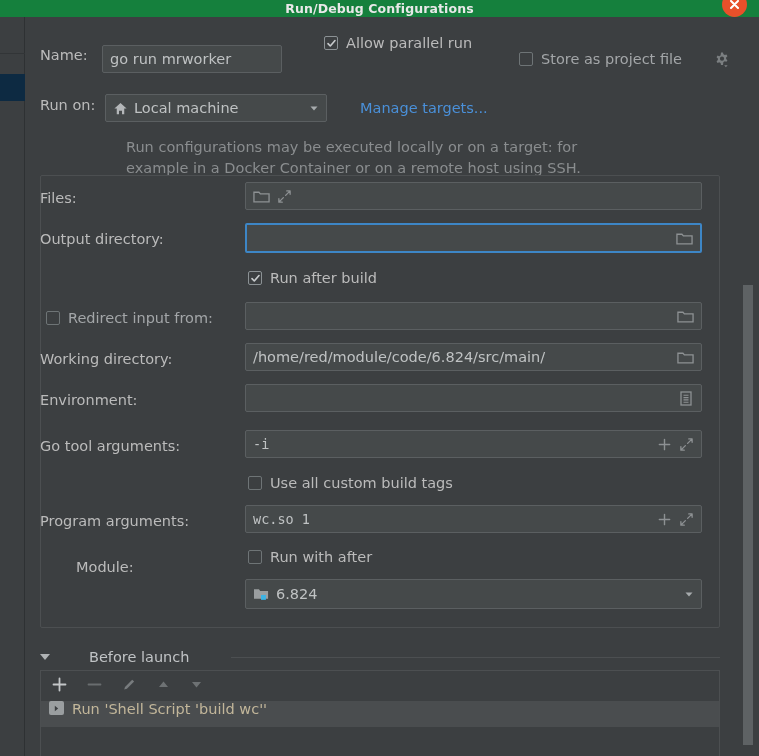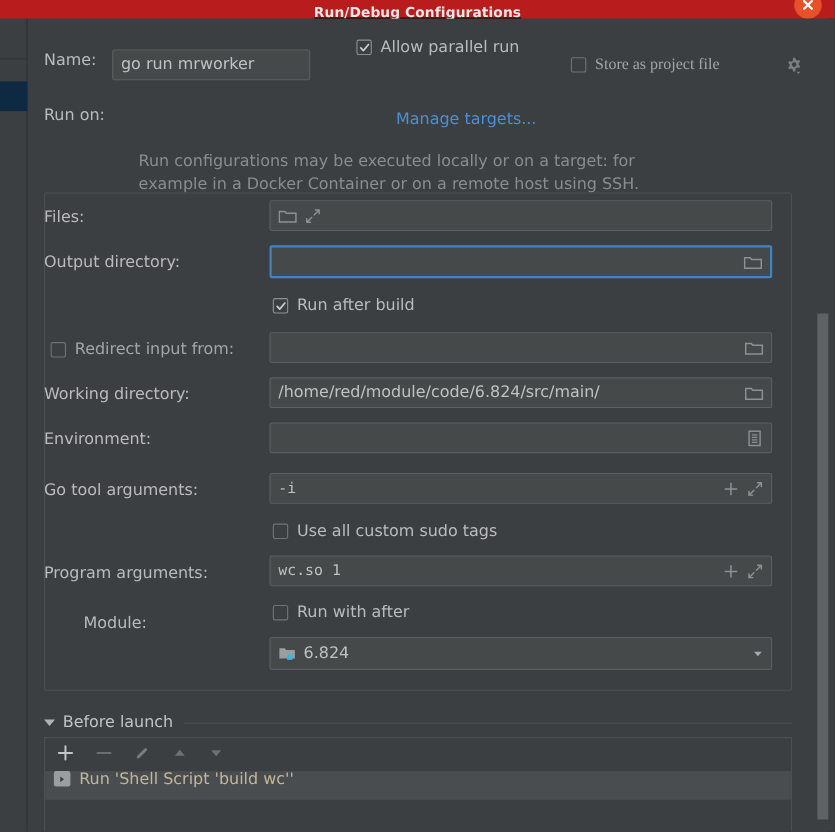--- a/index.html
+++ b/index.html
@@ -8,22 +8,22 @@
     width: 759px; height: 756px;
     overflow: hidden;
     background: #3c3f41;
     font-family: "DejaVu Sans", "Liberation Sans", sans-serif;
   }
   body { position: relative; }
 
   
   .titlebar {
     position: absolute; left: 0; top: 0; width: 759px; height: 17px;
-    background: #b91c1c;
-    display: flex; align-items: flex-end; justify-content: center; text-decoration: underline;
+    background: #15803d;
+    display: flex; align-items: center; justify-content: center;
   }
   .titlebar .title {
     color: #e8e8e8; font-size: 12.5px; font-weight: bold;
     letter-spacing: .1px; line-height: 1; margin-top: 1px;
   }
   .close-btn {
     position: absolute; right: 12px; top: -8px;
     width: 25px; height: 25px; border-radius: 50%;
     background: #e8502a;
     display: flex; align-items: center; justify-content: center;
@@ -116,21 +116,21 @@
   }
 
   
   .groupbox {
     position: absolute;
     border: 1px solid #4c4f51;
     border-radius: 2px;
   }
 
   
-  .bl-header { position: absolute; display: flex; align-items: center; width: 100%; }
+  .bl-header { position: absolute; display: flex; align-items: center; width: 100%; gap: 32px; }
   .bl-arrow { width: 0; height: 0; border-left: 5px solid transparent; border-right: 5px solid transparent;
               border-top: 6px solid #b0b3b5; margin-right: 7px; }
   .bl-title { color: #c0c3c5; font-size: 14.5px; white-space: nowrap; }
   .bl-line { flex: 1 1 auto; height: 1px; background: #4c4f51; margin-left: 10px; }
 
   .bl-panel {
     position: absolute; border: 1px solid #4c4f51; background: #3c3f41;
   }
   .bl-toolbar { height: 30px; display: flex; align-items: center; padding-left: 10px; gap: 18px; }
   .bl-item {
@@ -187,38 +187,47 @@
 
   <div class="row" style="left:298px; top:12px; height:28px;">
     <span class="cbox checked">
       <svg width="11" height="11" viewBox="0 0 11 11">
         <path d="M2 5.6 L4.3 8 L9 2.5" stroke="#c8cbcd" stroke-width="1.6" fill="none" stroke-linecap="round" stroke-linejoin="round"></path>
       </svg>
     </span>
     <span class="cb-label">Allow parallel run</span>
   </div>
 
-  <div class="row" style="left:493px; top:28px; height:28px;font-family:Liberation Serif, serif;">
+  <div class="row" style="left:493px; top:28px; height:28px;">
     <span class="cbox"></span>
     <span class="cb-label dim">Store as project file</span>
   </div>
 
   <div style="position:absolute; left:687px; top:34px;">
     <svg width="18" height="18" viewBox="0 0 18 18">
       <g fill="#7b7f81">
         <path d="M8 1.5 h2 l.4 1.8 a4.6 4.6 0 0 1 1.3 .75 l1.75-.6 1 1.73 -1.35 1.23 a4.6 4.6 0 0 1 0 1.5 l1.35 1.23 -1 1.73 -1.75-.6 a4.6 4.6 0 0 1 -1.3 .75 L10 13.9 H8 l-.4-1.8 a4.6 4.6 0 0 1 -1.3-.75 l-1.75 .6 -1-1.73 1.35-1.23 a4.6 4.6 0 0 1 0-1.5 L3.55 6.26 l1-1.73 1.75 .6 a4.6 4.6 0 0 1 1.3-.75 z"></path>
       </g>
       <circle cx="9" cy="7.7" r="2.1" fill="#3c3f41"></circle>
       <path d="M11.2 14.2 L14.6 14.2 L12.9 16.2 Z" fill="#7b7f81"></path>
     </svg>
   </div>
 
   <div class="row" style="left:14px; top:80px;">
     <span class="lbl">Run on:</span>
   </div>
+  <div class="combo" style="position:absolute; left:79px; top:77px; width:222px;">
+    <svg width="15" height="15" viewBox="0 0 16 16" style="flex:none;margin-right:6px;">
+      <path d="M8 2 L14.5 8 H12 V14 H9.6 V10.4 H6.4 V14 H4 V8 H1.5 Z" fill="#b4b7b9"></path>
+    </svg>
+    <span class="ctext">Local machine</span>
+    <svg width="12" height="12" viewBox="0 0 12 12">
+      <path d="M2.5 4.5 L6 8.5 L9.5 4.5 Z" fill="#a7abad"></path>
+    </svg>
+  </div>
   <div style="position:absolute; left:334px; top:81px;">
     <span class="link">Manage targets...</span>
   </div>
 
   <div class="hint" style="left:100px; top:120px;">
     <div>Run configurations may be executed locally or on a target: for</div>
     <div>example in a Docker Container or on a remote host using SSH.</div>
   </div>
 
   <div class="groupbox" style="left:14px; top:158px; width:680px; height:453px;"></div>
@@ -308,21 +317,21 @@
       </svg>
       <svg width="15" height="15" viewBox="0 0 16 16">
         <path d="M9.2 6.8 L14 2 M14 2 H10.4 M14 2 V5.6" stroke="#8d9193" stroke-width="1.4" fill="none" stroke-linecap="round"></path>
         <path d="M6.8 9.2 L2 14 M2 14 H5.6 M2 14 V10.4" stroke="#8d9193" stroke-width="1.4" fill="none" stroke-linecap="round"></path>
       </svg>
     </span>
   </div>
 
   <div class="row" style="left:222px; top:455px; height:22px;">
     <span class="cbox"></span>
-    <span class="cb-label">Use all custom sudo tags</span>
+    <span class="cb-label">Use all custom build tags</span>
   </div>
 
   <div class="row" style="left:14px; top:490px; height:28px;">
     <span class="lbl">Program arguments:</span>
   </div>
   <div class="field" style="position:absolute; left:219px; top:488px; width:457px;">
     <span class="val mono">wc.so 1</span>
     <span class="icons">
       <svg width="15" height="15" viewBox="0 0 16 16">
         <path d="M8 2.5 V13.5 M2.5 8 H13.5" stroke="#8d9193" stroke-width="1.5" stroke-linecap="round"></path>

